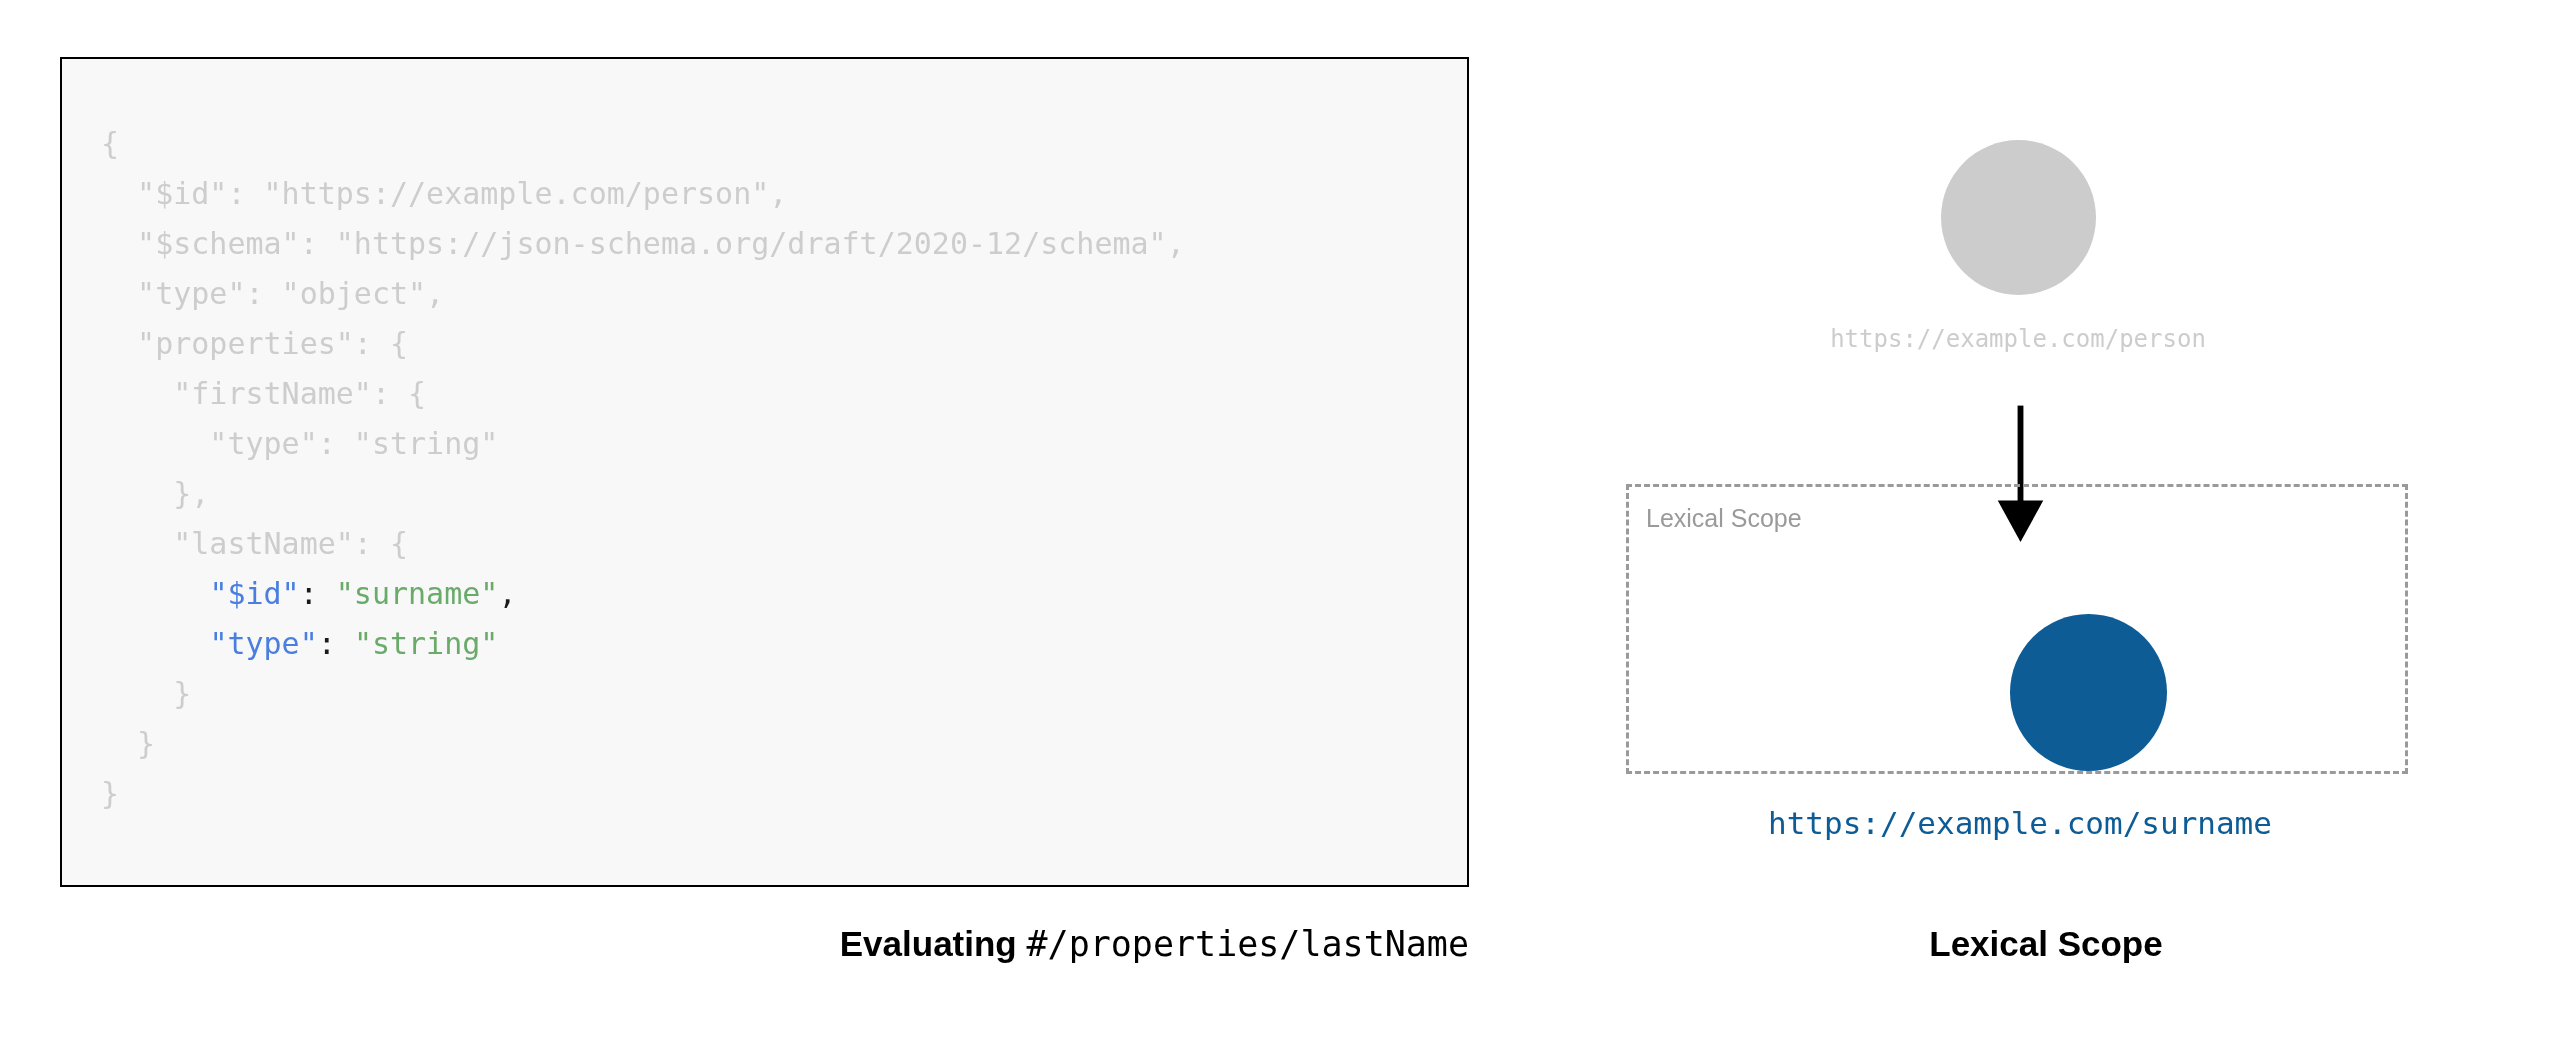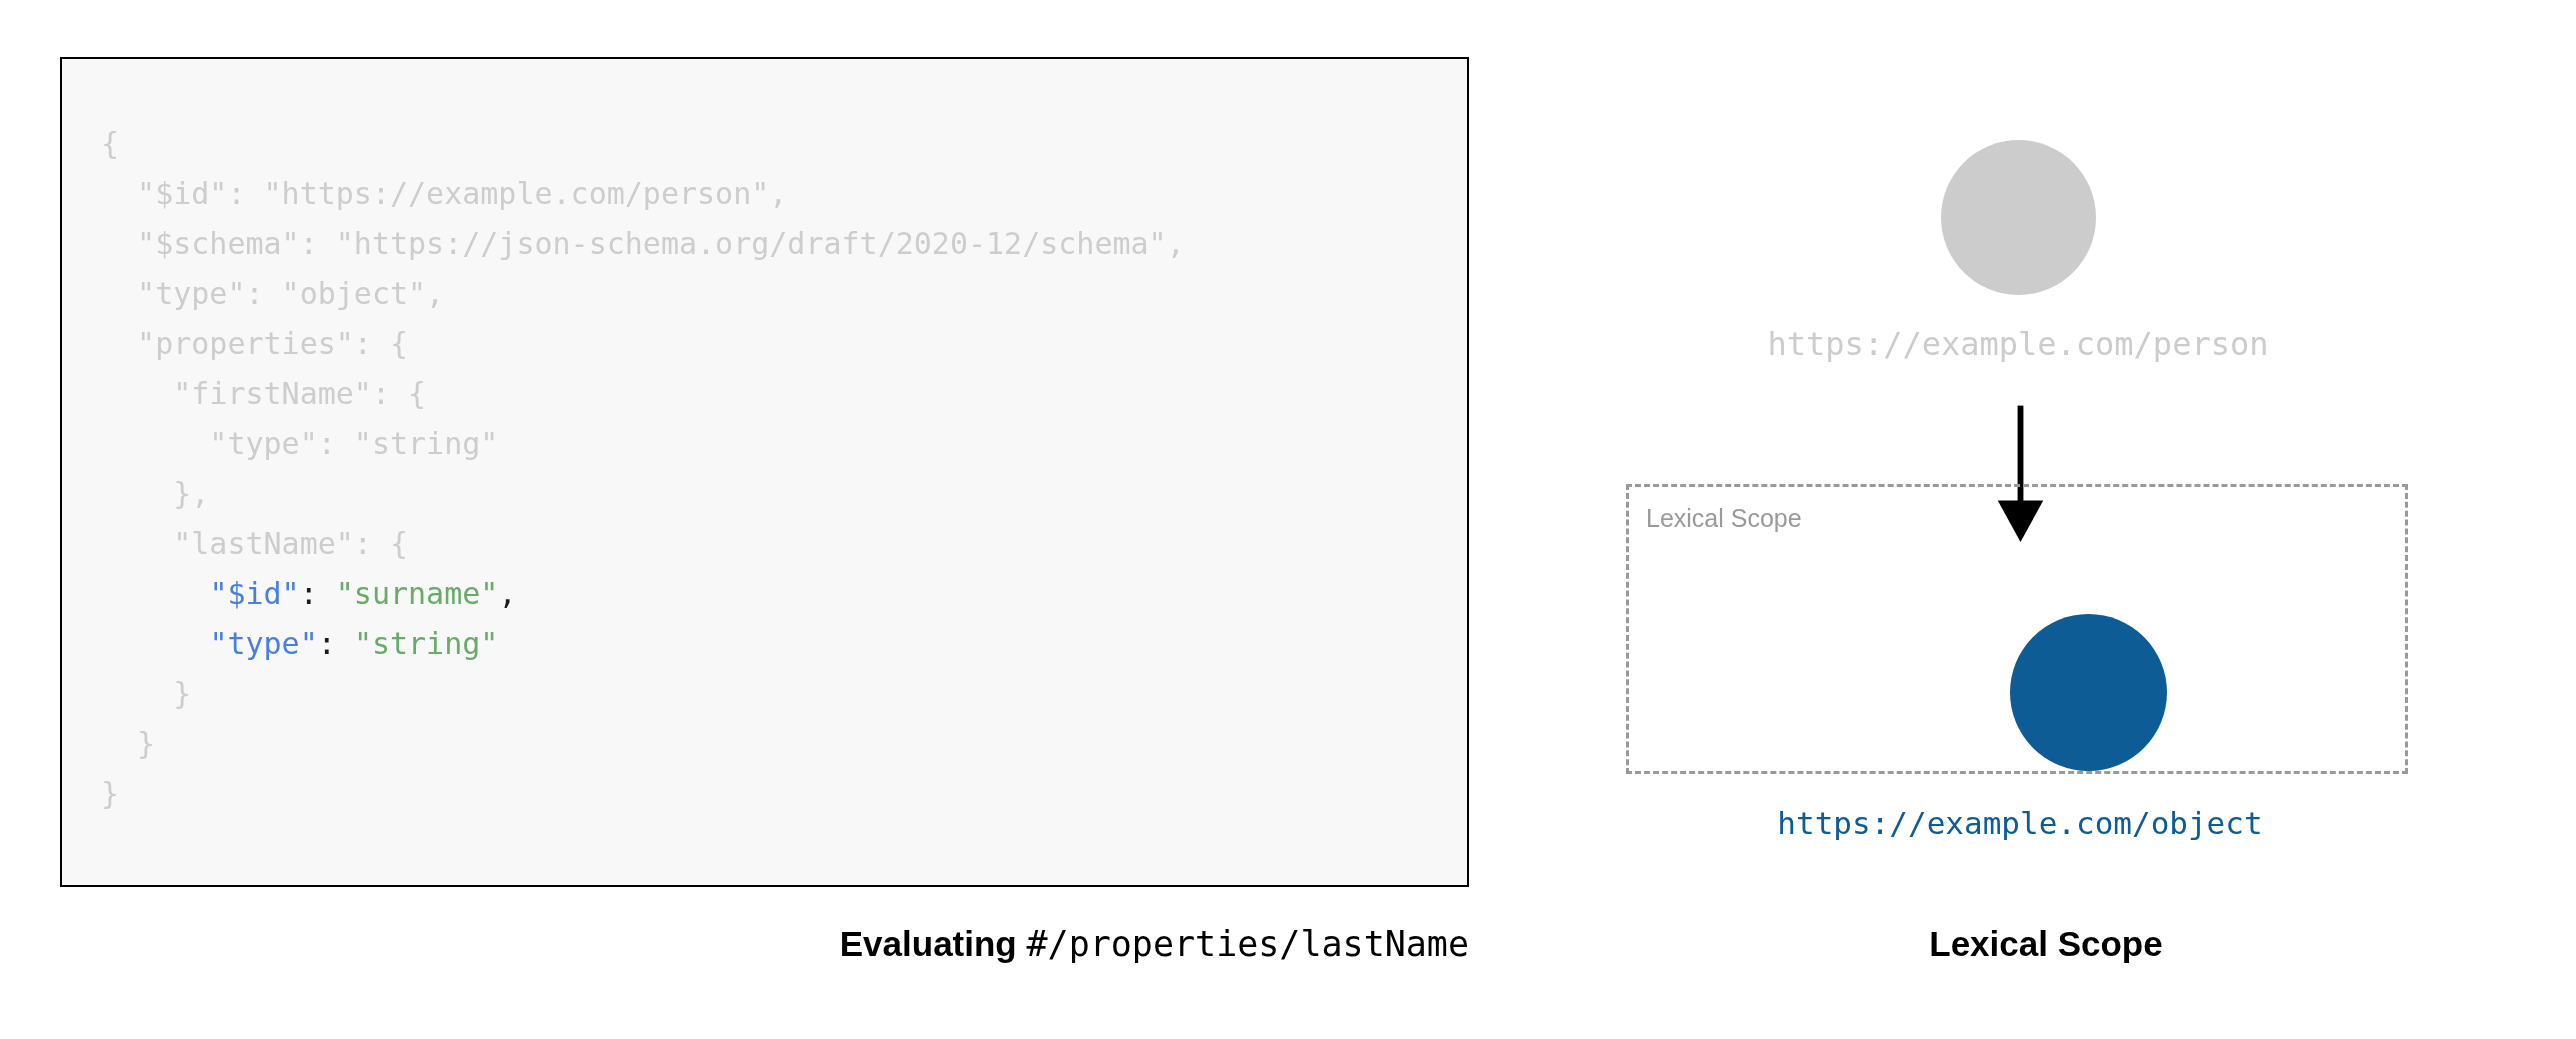--- a/index.html
+++ b/index.html
@@ -80,21 +80,21 @@
     border-radius: 50%;
     background: #cccccc;
   }
   #root-node-label {
     position: absolute;
     left: 0px;
     top: 286px;
     width: 918px;
     text-align: center;
     font-family: "DejaVu Sans Mono", monospace;
-    font-size: 32px;
+    font-size: 24px;
     color: #cccccc;
     white-space: nowrap;
   }
 
   #scope-arrow {
     position: absolute;
     left: 416px;
     top: 364px;
     width: 91px;
     height: 143px;
@@ -170,19 +170,19 @@
   <div id="root-node-label">https://example.com/person</div>
 
   <svg id="scope-arrow" viewBox="0 0 140 220" xmlns="http://www.w3.org/2000/svg">
     <line x1="70" y1="4" x2="70" y2="166" stroke="#000000" stroke-width="9"></line>
     <polygon points="70,214 35,150 105,150" fill="#000000"></polygon>
   </svg>
 
   <div id="lexical-scope-box">
     <div id="lexical-scope-inner-label">Lexical Scope</div>
     <div id="child-node-circle"></div>
-    <div id="child-node-label">https://example.com/object</div>
+    <div id="child-node-label">https://example.com/surname</div>
   </div>
 
 </div>
 
 <div id="right-caption">Lexical Scope</div>
 
 
 </body></html>

